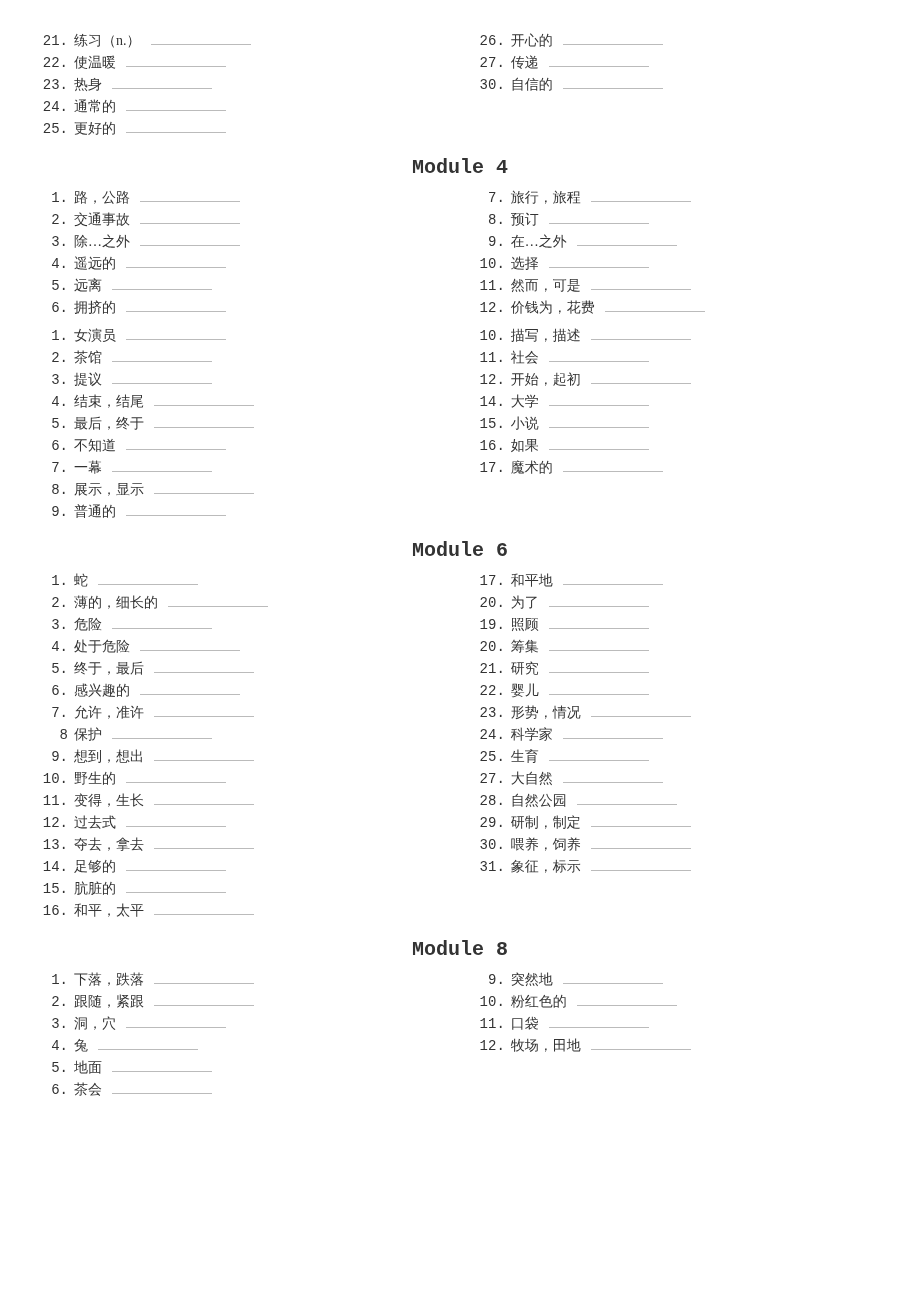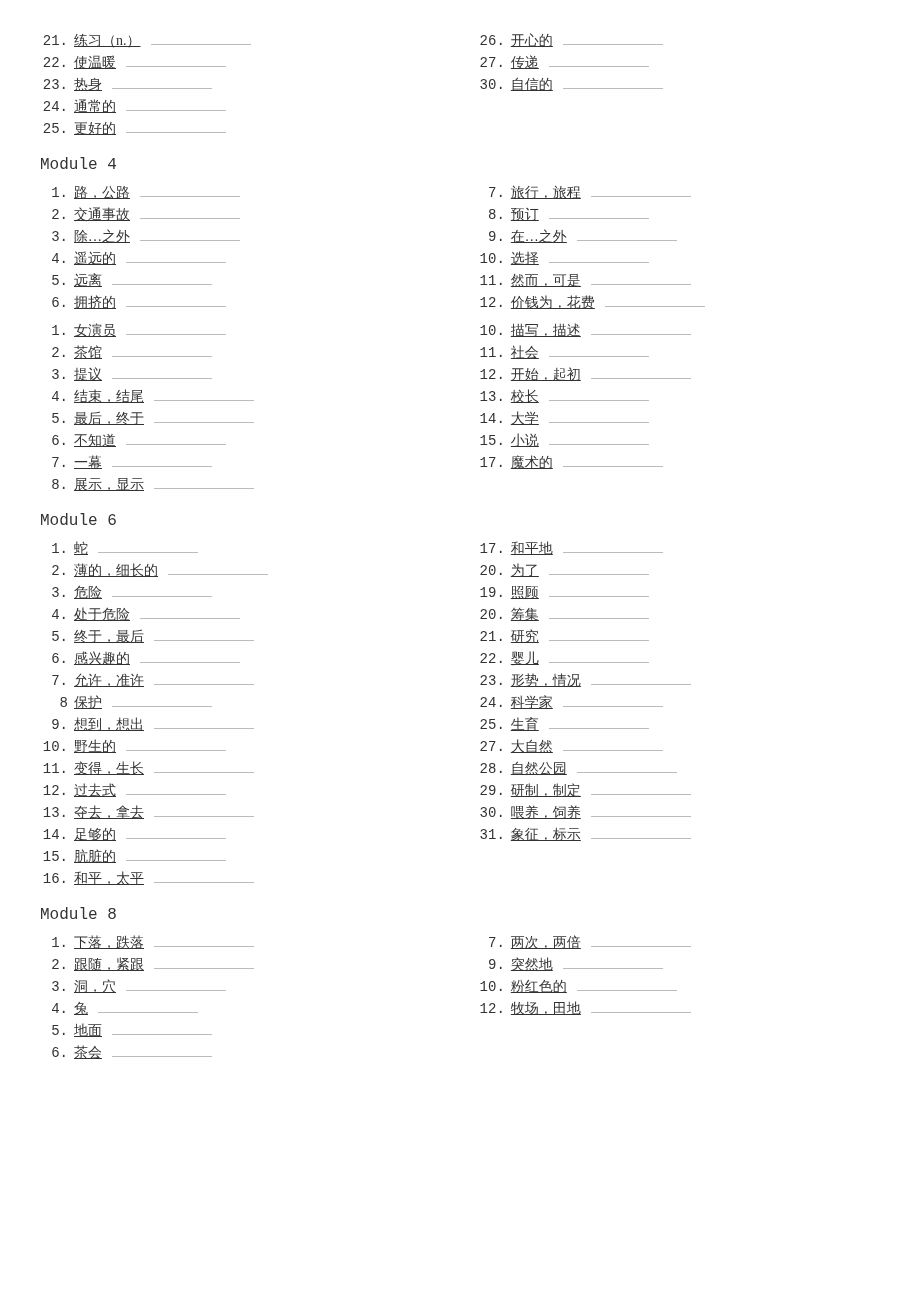--- a/index.html
+++ b/index.html
@@ -7,33 +7,32 @@
     font-size: 14px;
     color: #333;
     background: #fff;
     margin: 0;
     padding: 30px 40px;
     width: 920px;
     box-sizing: border-box;
   }
   .module-title {
     font-family: "Courier New", monospace;
-    font-weight: normal;
-    text-align: left;
+    font-weight: bold;
+    text-align: center;
     margin: 16px 0 8px 0;
-    font-size: 16px;
+    font-size: 20px;
   }
   .columns {
     display: flex;
     justify-content: space-between;
     margin-bottom: 6px;
   }
   .col {
     width: 48%;
-    text-decoration: underline;
   }
   .item {
     line-height: 22px;
     white-space: nowrap;
   }
   .num {
     font-family: "Courier New", monospace;
     display: inline-block;
     min-width: 28px;
     text-align: right;
@@ -90,28 +89,29 @@
     <div class="columns">
       <div class="col">
         <div class="item"><span class="num">1.</span><span class="word">女演员</span><span class="blank"></span></div>
         <div class="item"><span class="num">2.</span><span class="word">茶馆</span><span class="blank"></span></div>
         <div class="item"><span class="num">3.</span><span class="word">提议</span><span class="blank"></span></div>
         <div class="item"><span class="num">4.</span><span class="word">结束，结尾</span><span class="blank"></span></div>
         <div class="item"><span class="num">5.</span><span class="word">最后，终于</span><span class="blank"></span></div>
         <div class="item"><span class="num">6.</span><span class="word">不知道</span><span class="blank"></span></div>
         <div class="item"><span class="num">7.</span><span class="word">一幕</span><span class="blank"></span></div>
         <div class="item"><span class="num">8.</span><span class="word">展示，显示</span><span class="blank"></span></div>
+        <div class="item"><span class="num">9.</span><span class="word">普通的</span><span class="blank"></span></div>
       </div>
       <div class="col">
         <div class="item"><span class="num">10.</span><span class="word">描写，描述</span><span class="blank"></span></div>
         <div class="item"><span class="num">11.</span><span class="word">社会</span><span class="blank"></span></div>
         <div class="item"><span class="num">12.</span><span class="word">开始，起初</span><span class="blank"></span></div>
-        <div class="item"><span class="num">13.</span><span class="word">校长</span><span class="blank"></span></div>
         <div class="item"><span class="num">14.</span><span class="word">大学</span><span class="blank"></span></div>
         <div class="item"><span class="num">15.</span><span class="word">小说</span><span class="blank"></span></div>
+        <div class="item"><span class="num">16.</span><span class="word">如果</span><span class="blank"></span></div>
         <div class="item"><span class="num">17.</span><span class="word">魔术的</span><span class="blank"></span></div>
       </div>
     </div>
     <div class="module-title">Module  6</div>
     <div class="columns">
       <div class="col">
         <div class="item"><span class="num">1.</span><span class="word">蛇</span><span class="blank"></span></div>
         <div class="item"><span class="num">2.</span><span class="word">薄的，细长的</span><span class="blank"></span></div>
         <div class="item"><span class="num">3.</span><span class="word">危险</span><span class="blank"></span></div>
         <div class="item"><span class="num">4.</span><span class="word">处于危险</span><span class="blank"></span></div>
@@ -149,19 +149,19 @@
     <div class="columns">
       <div class="col">
         <div class="item"><span class="num">1.</span><span class="word">下落，跌落</span><span class="blank"></span></div>
         <div class="item"><span class="num">2.</span><span class="word">跟随，紧跟</span><span class="blank"></span></div>
         <div class="item"><span class="num">3.</span><span class="word">洞，穴</span><span class="blank"></span></div>
         <div class="item"><span class="num">4.</span><span class="word">兔</span><span class="blank"></span></div>
         <div class="item"><span class="num">5.</span><span class="word">地面</span><span class="blank"></span></div>
         <div class="item"><span class="num">6.</span><span class="word">茶会</span><span class="blank"></span></div>
       </div>
       <div class="col">
-        <div class="item"><span class="num">7.</span><span class="word">两次，两倍</span><span class="blank"></span></div>
         <div class="item"><span class="num">9.</span><span class="word">突然地</span><span class="blank"></span></div>
         <div class="item"><span class="num">10.</span><span class="word">粉红色的</span><span class="blank"></span></div>
+        <div class="item"><span class="num">11.</span><span class="word">口袋</span><span class="blank"></span></div>
         <div class="item"><span class="num">12.</span><span class="word">牧场，田地</span><span class="blank"></span></div>
       </div>
     </div>
   </div>
 
 </body></html>

